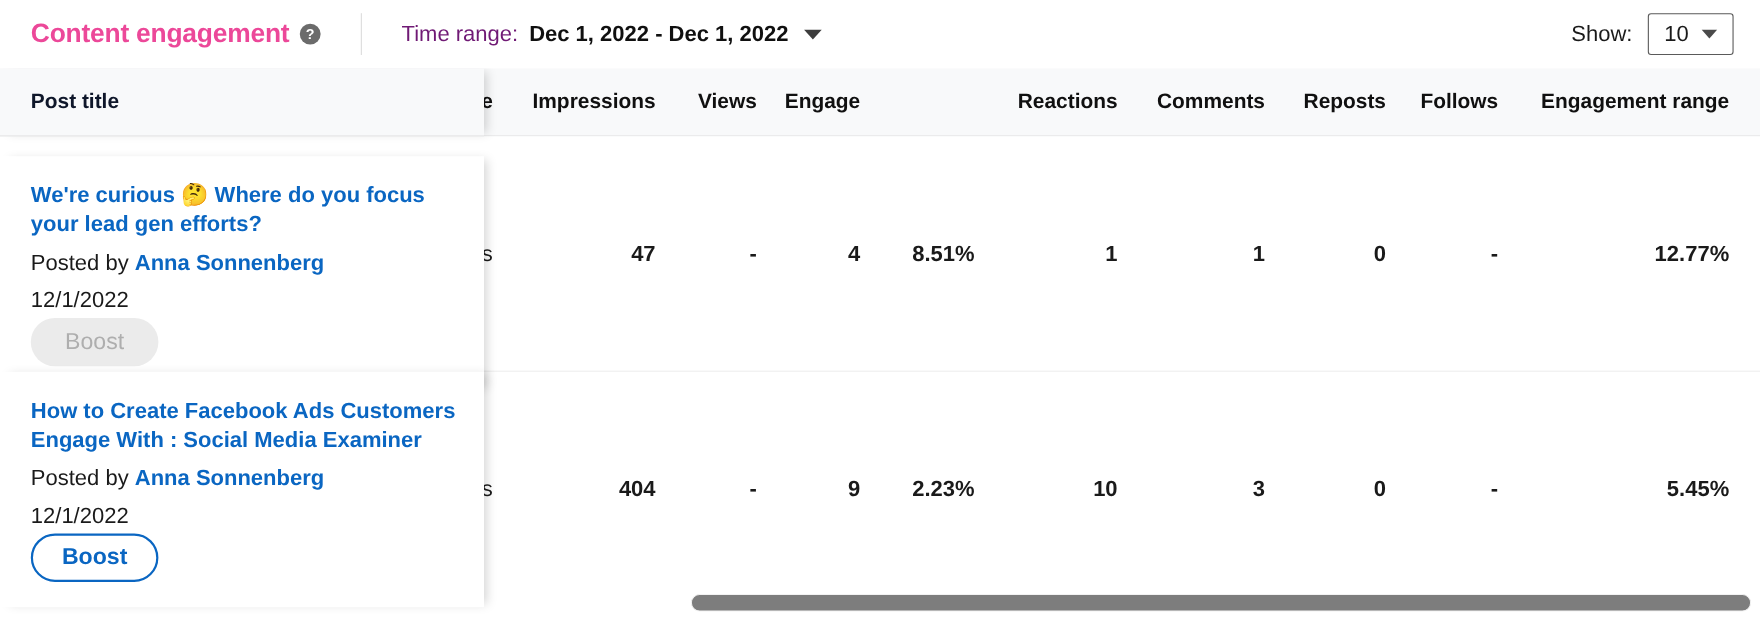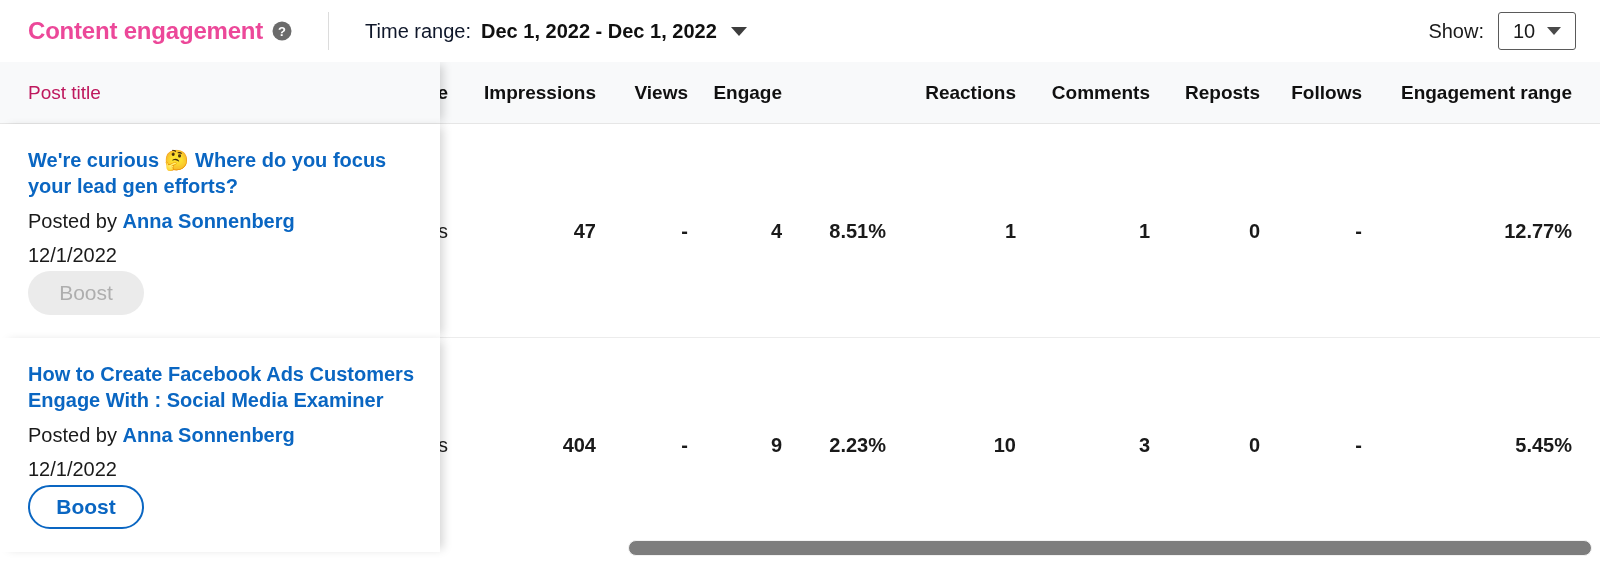--- a/index.html
+++ b/index.html
@@ -60,21 +60,21 @@
 
   .time-range {
     display: flex;
     align-items: center;
     gap: 10px;
     white-space: nowrap;
   }
   .time-range-label {
     font-size: 20px;
     font-weight: 400;
-    color: #0f172a;
+    color: #701a75;
   }
   .time-range-value {
     font-size: 20px;
     font-weight: 700;
     color: #101010;
     cursor: pointer;
   }
   .caret {
     display: inline-block;
     width: 0; height: 0;
@@ -208,22 +208,22 @@
     top: 0;
     height: 62px;
     background: #f8f9fa;
     border-bottom: 1px solid #e6e6e6;
     display: flex;
     align-items: center;
     padding-left: 28px;
   }
   .sticky-head-label {
     font-size: 19px;
-    font-weight: 400;
-    color: #be185d;
+    font-weight: 700;
+    color: #0f172a;
   }
   .sticky-col.cellbox {
     background: #ffffff;
     padding: 0 24px 0 28px;
     display: flex;
     flex-direction: column;
     justify-content: center;
   }
 
   .post-title {
@@ -355,21 +355,21 @@
         <div class="cell" style="left:448px;width:148px;">47</div>
         <div class="cell" style="left:606px;width:82px;">-</div>
         <div class="cell" style="left:698px;width:84px;">4</div>
         <div class="cell" style="left:792px;width:94px;">8.51%</div>
         <div class="cell" style="left:896px;width:120px;">1</div>
         <div class="cell" style="left:1026px;width:124px;">1</div>
         <div class="cell" style="left:1160px;width:100px;">0</div>
         <div class="cell" style="left:1270px;width:92px;">-</div>
         <div class="cell" style="left:1372px;width:200px;">12.77%</div>
 
-        <div class="sticky-col cellbox" style="top:0;height:214px;">
+        <div class="sticky-col cellbox" style="top:18px;height:214px;">
           <div class="post-title">We're curious 🤔 Where do you focus your lead gen efforts?</div>
           <div class="posted-by">
             <span>Posted by</span>
             <span class="author-link">Anna Sonnenberg</span>
           </div>
           <div class="post-date">12/1/2022</div>
           <div class="boost-btn disabled">Boost</div>
         </div>
       </div>
 

